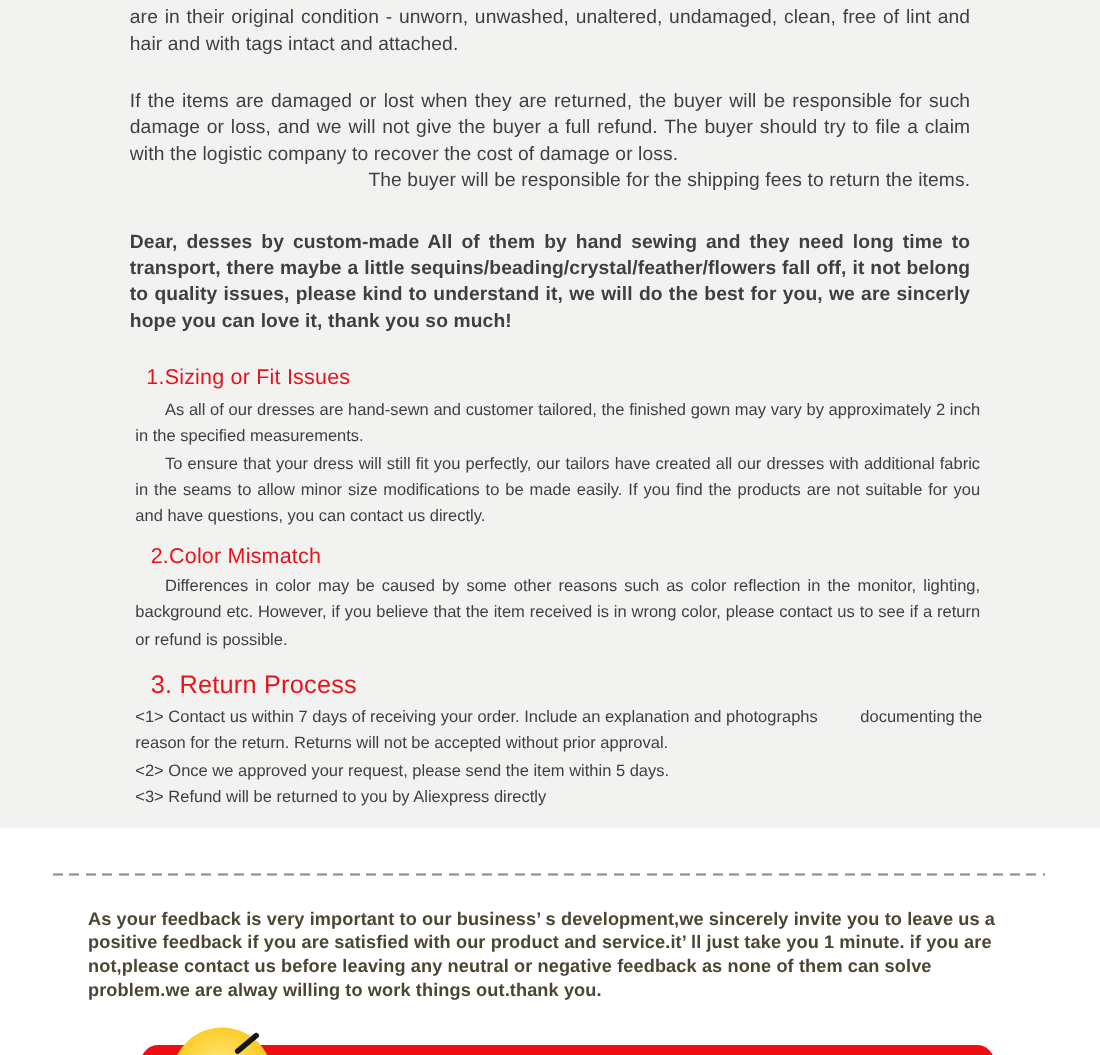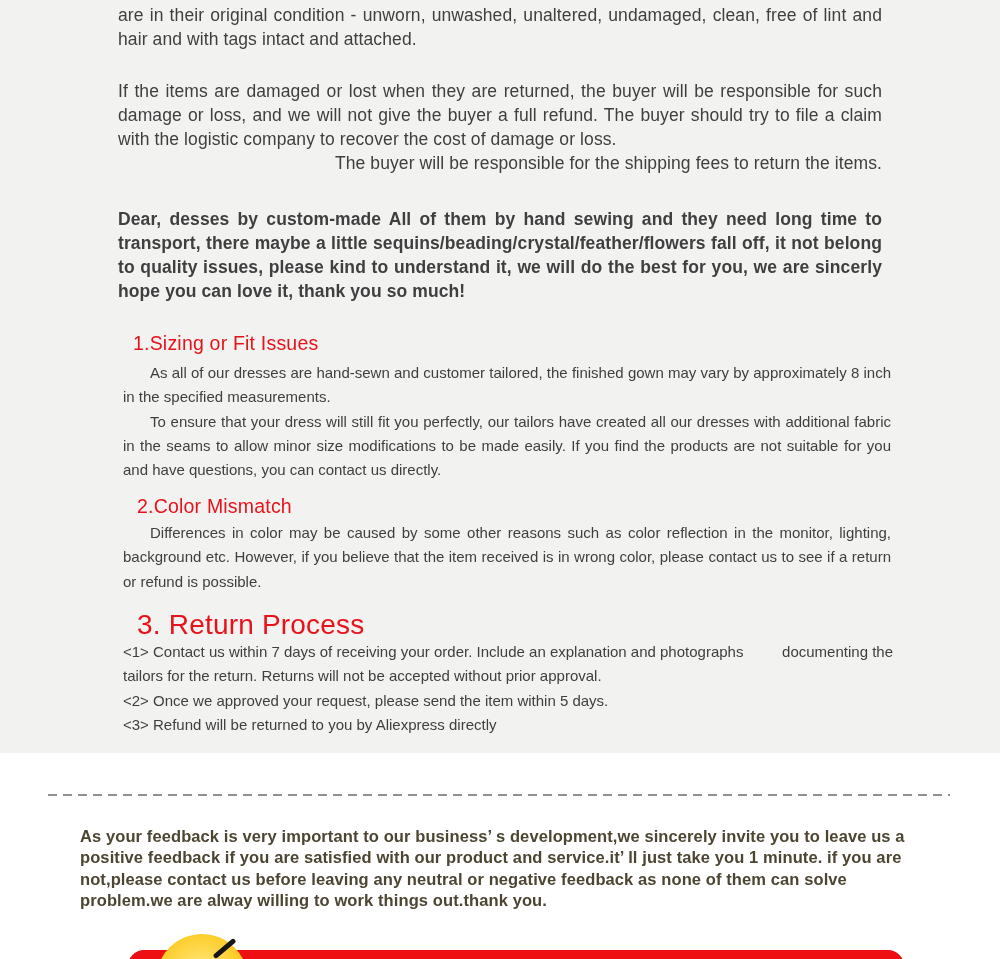--- a/index.html
+++ b/index.html
@@ -100,38 +100,38 @@
 
 <div class="abs para-lg" style="left:118px; top:79px; width:764px;">If the items are damaged or lost when they are returned, the buyer will be responsible for such damage or loss, and we will not give the buyer a full refund. The buyer should try to file a claim with the logistic company to recover the cost of damage or loss.</div>
 
 <div class="abs para-lg" style="left:118px; top:151px; width:764px; text-align:right;">The buyer will be responsible for the shipping fees to return the items.</div>
 
 <div class="abs para-lg" style="left:118px; top:207px; width:764px;font-weight:bold;">Dear, desses by custom-made All of them by hand sewing and they need long time to transport, there maybe a little sequins/beading/crystal/feather/flowers fall off, it not belong to quality issues, please kind to understand it, we will do the best for you, we are sincerly hope you can love it, thank you so much!</div>
 
 <div class="abs red-heading" style="left:133px; top:332px;">1.Sizing or Fit Issues</div>
 
 <div class="abs para-sm" style="left:123px; top:361px; width:768px;">
-  <p>As all of our dresses are hand-sewn and customer tailored, the finished gown may vary by approximately 8 inch in the specified measurements.</p>
+  <p>As all of our dresses are hand-sewn and customer tailored, the finished gown may vary by approximately 2 inch in the specified measurements.</p>
   <p>To ensure that your dress will still fit you perfectly, our tailors have created all our dresses with additional fabric in the seams to allow minor size modifications to be made easily. If you find the products are not suitable for you and have questions, you can contact us directly.</p>
 </div>
 
 <div class="abs red-heading" style="left:137px; top:495px;">2.Color Mismatch</div>
 
 <div class="abs para-sm" style="left:123px; top:521px; width:768px;">
   <p>Differences in color may be caused by some other reasons such as color reflection in the monitor, lighting, background etc. However, if you believe that the item received is in wrong color, please contact us to see if a return or refund is possible.</p>
 </div>
 
-<div class="abs red-heading" style="left:137px; top:609px; font-size:28px;">3. Return Process</div>
+<div class="abs red-heading" style="left:137px; top:609px; font-size:23px;">3. Return Process</div>
 
 <div class="abs return-lines" style="left:123px; top:640px; width:770px;">
   <div class="return-line-split">
     <span>&lt;1&gt; Contact us within 7 days of receiving your order. Include an explanation and photographs</span>
     <span>documenting the</span>
   </div>
-  <div>tailors for the return. Returns will not be accepted without prior approval.</div>
+  <div>reason for the return. Returns will not be accepted without prior approval.</div>
   <div>&lt;2&gt; Once we approved your request, please send the item within 5 days.</div>
   <div>&lt;3&gt; Refund will be returned to you by Aliexpress directly</div>
 </div>
 
 <div class="abs divider-dashed" style="left:48px; top:794px; width:902px;"></div>
 
 <div class="abs feedback-note" style="left:80px; top:826px; width:845px;">As your feedback is very important to our business’ s  development,we sincerely invite you to leave us a positive feedback if you are satisfied with our product and service.it’ ll just take you 1 minute. if you are not,please contact us before leaving any neutral or negative feedback as none of them can solve problem.we are alway willing to work things out.thank you.</div>
 
 <div class="abs red-banner"></div>
 

